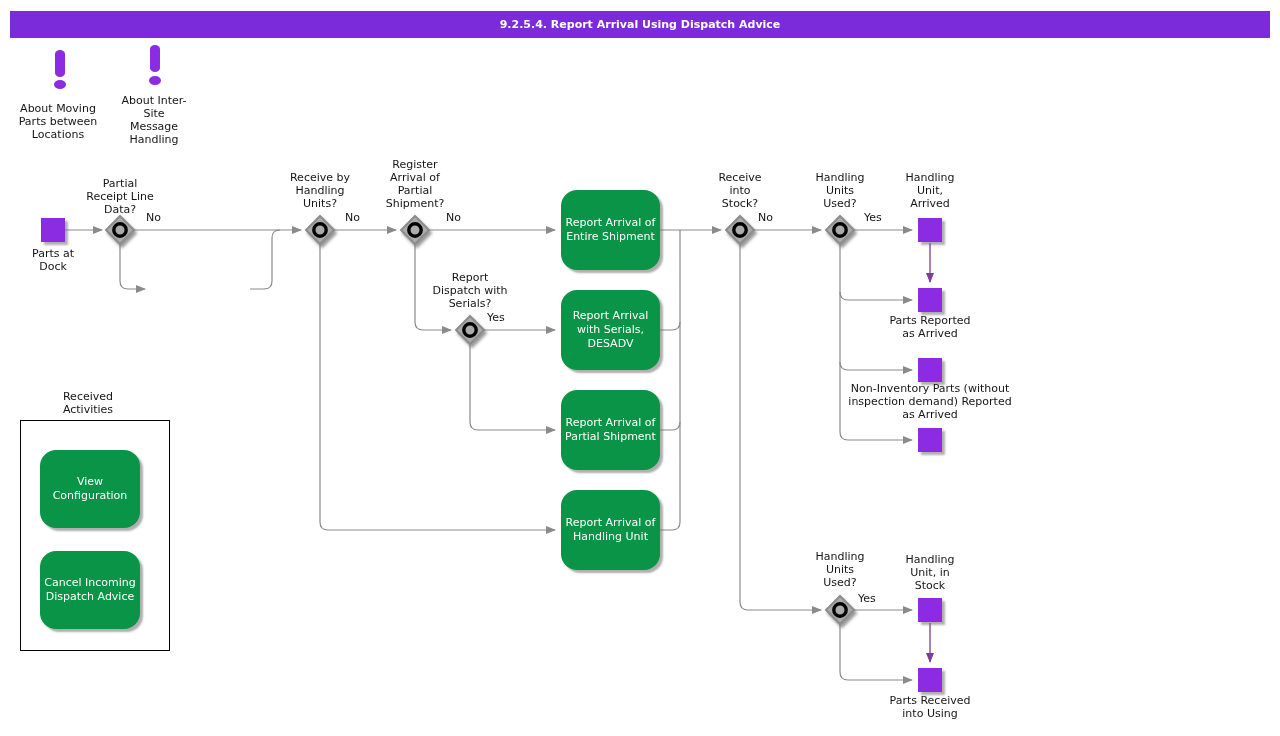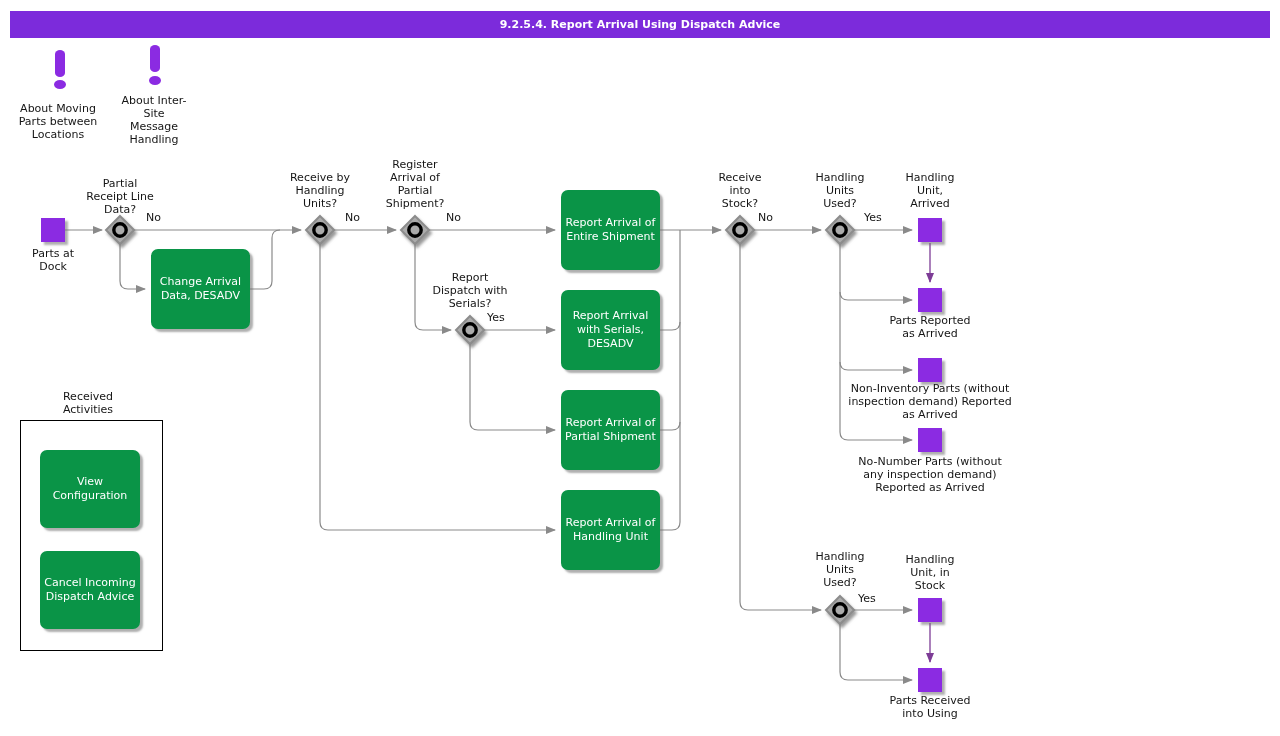--- a/index.html
+++ b/index.html
@@ -12,34 +12,34 @@
     background:#7C2BDB;color:#fff;font-weight:bold;font-size:11px;
     text-align:center;line-height:27px;
   }
   .lbl{
     position:absolute;font-size:11px;line-height:13px;color:#151515;
     text-align:center;white-space:pre-line;
   }
   .elbl{position:absolute;font-size:11px;color:#151515;}
   .gbox{
     position:absolute;width:99px;height:80px;background:#0A9447;color:#fff;
-    font-size:11px;line-height:14px;text-align:center;border-radius:7px;
+    font-size:11px;line-height:14px;text-align:center;border-radius:16px;
     box-shadow:3px 3px 2px rgba(110,110,110,0.55);
     display:flex;align-items:center;justify-content:center;white-space:pre-line;
     cursor:pointer;
   }
   .sq{
     position:absolute;width:24px;height:24px;background:#8B2BE2;
     box-shadow:3px 3px 2px rgba(110,110,110,0.55);
   }
   .diamond{position:absolute;width:34px;height:34px;}
   .diamond svg{filter:drop-shadow(2px 3px 1.5px rgba(110,110,110,0.7));}
   .gaBox{
     position:absolute;left:20px;top:420px;width:141px;height:229px;
-    border:1px solid #000;background:#fff;
+    border:1px solid #000;background:#fff;padding-left:7px;
   }
   .gaBox .gbox{width:100px;height:78px;}
   .excl-bar{position:absolute;width:10px;height:27px;background:#8B2BE2;border-radius:5px/4px;}
   .excl-dot{position:absolute;width:12px;height:9px;background:#8B2BE2;border-radius:50%;}
   svg.wires{position:absolute;left:0;top:0;pointer-events:none;}
 </style>
 </head>
 <body>
 
 <div class="canvas">
@@ -179,22 +179,20 @@
   </div>
 
   <div class="elbl" style="left:146px;top:211px">No</div>
   <div class="elbl" style="left:345px;top:211px">No</div>
   <div class="elbl" style="left:446px;top:211px">No</div>
   <div class="elbl" style="left:487px;top:311px">Yes</div>
   <div class="elbl" style="left:758px;top:211px">No</div>
   <div class="elbl" style="left:864px;top:211px">Yes</div>
   <div class="elbl" style="left:858px;top:592px">Yes</div>
 
-  <div class="gbox" style="left:151px;top:249px">Change Arrival
-Data, DESADV</div>
   <div class="gbox" style="left:561px;top:190px">Report Arrival of
 Entire Shipment</div>
   <div class="gbox" style="left:561px;top:290px">Report Arrival
 with Serials,
 DESADV</div>
   <div class="gbox" style="left:561px;top:390px">Report Arrival of
 Partial Shipment</div>
   <div class="gbox" style="left:561px;top:490px">Report Arrival of
 Handling Unit</div>
 
@@ -206,23 +204,20 @@
   <div class="sq" style="left:918px;top:288px"></div>
   <div class="lbl" style="left:878px;top:314px;width:104px">Parts Reported
 as Arrived</div>
 
   <div class="sq" style="left:918px;top:358px"></div>
   <div class="lbl" style="left:843px;top:382px;width:174px">Non-Inventory Parts (without
 inspection demand) Reported
 as Arrived</div>
 
   <div class="sq" style="left:918px;top:428px"></div>
-  <div class="lbl" style="left:845px;top:455px;width:170px">No-Number Parts (without
-any inspection demand)
-Reported as Arrived</div>
 
   <div class="lbl" style="left:894px;top:553px;width:72px">Handling
 Unit, in
 Stock</div>
   <div class="sq" style="left:918px;top:598px"></div>
 
   <div class="sq" style="left:918px;top:668px"></div>
   <div class="lbl" style="left:878px;top:694px;width:104px">Parts Received
 into Using</div>
 

